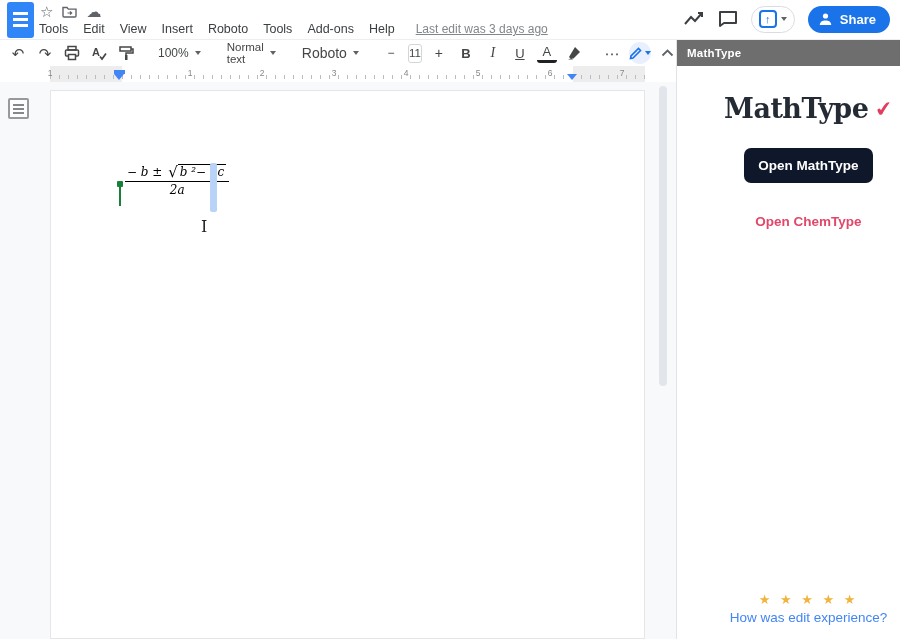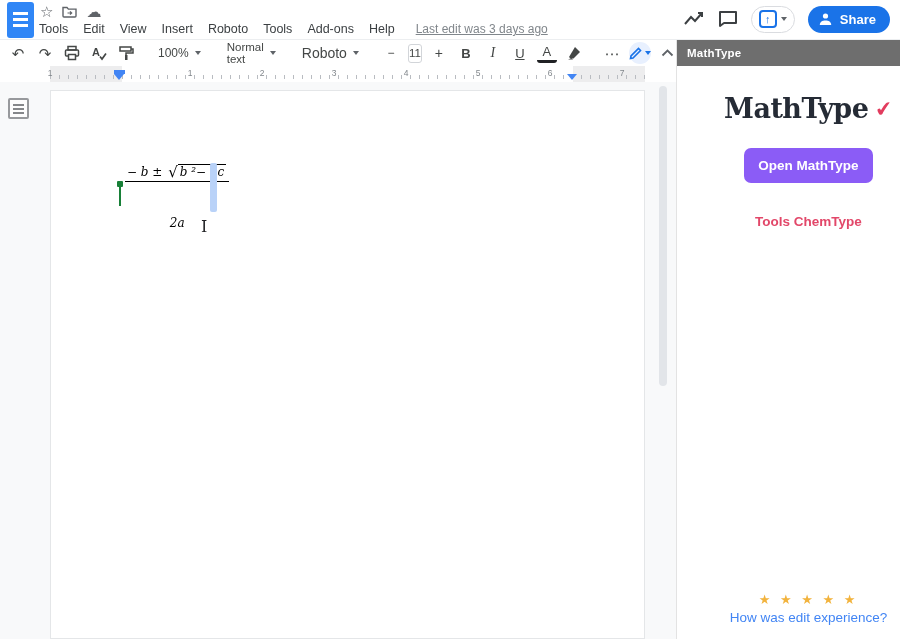--- a/index.html
+++ b/index.html
@@ -55,35 +55,35 @@
   .outline-btn i { display:block; width:11px; height:2px; background:#85878a; box-shadow:0 -4px 0 #85878a, 0 4px 0 #85878a; }
   .page { position:absolute; left:50px; top:8px; width:595px; height:549px; background:#fff; border:1px solid #e4e6e8; }
   .v-scroll { position:absolute; left:659px; top:4px; width:8px; height:300px; background:#e2e5e9; border-radius:4px; }
 
   
   .equation { position:absolute; left:125px; top:80px; font-family:"DejaVu Serif", serif; font-style:italic; font-size:12px; color:#000; }
   .frac { display:inline-block; text-align:center; vertical-align:middle; }
   .num { display:flex; align-items:flex-end; border-bottom:1.2px solid #000; padding:2px 3px 2px 2px; white-space:pre; }
   .radical { font-style:normal; font-size:15px; line-height:13px; margin-left:2px; }
   .radicand { border-top:1.2px solid #000; padding:0 2px; }
-  .den { padding-top:1px;margin-top:33px; }
+  .den { padding-top:1px; }
   .sel-bar { position:absolute; left:210px; top:81px; width:7px; height:49px; background:#b9d2f8; border-radius:2px; }
   .collab-caret { position:absolute; left:119px; top:103px; width:2px; height:21px; background:#188038; }
   .collab-caret:before { content:""; position:absolute; left:-2px; top:-4px; width:6px; height:6px; background:#188038; border-radius:1px; }
   .ibeam { position:absolute; left:201px; top:135px; font-family:"DejaVu Serif",serif; font-style:normal; font-size:16px; color:#202124; }
 
   
   .panel { position:absolute; left:676px; top:40px; width:264px; height:599px; background:#fff; border-left:1px solid #e3e3e3; display:flex; flex-direction:column; align-items:center; }
   .panel-header { width:100%; height:26px; background:#6e6e6e; color:#fff; display:flex; align-items:center; justify-content:space-between; padding:0 10px; }
   .panel-title { font-size:11.5px; font-weight:bold; letter-spacing:.2px; }
   .panel-close { font-size:13px; font-weight:bold; line-height:13px; }
   .mt-logo { margin-top:27px; display:flex; align-items:center; gap:7px; }
   .mt-logo-text { font-family:"DejaVu Serif", serif; font-weight:bold; font-size:27px; color:#252b35; letter-spacing:-0.5px; }
   .mt-logo-check { color:#e23c5e; font-size:21px; transform:rotate(-6deg); }
-  .open-mt-btn { margin-top:24px; width:129px; height:35px; background:#8b5cf6; border:none; border-radius:7px; color:#fff; font-size:13.5px; font-weight:bold; font-family:"Liberation Sans",sans-serif; }
+  .open-mt-btn { margin-top:24px; width:129px; height:35px; background:#0f172a; border:none; border-radius:7px; color:#fff; font-size:13.5px; font-weight:bold; font-family:"Liberation Sans",sans-serif; }
   .open-ct-link { margin-top:31px; color:#e24769; font-size:13.5px; font-weight:bold; }
   .panel-footer { margin-top:auto; margin-bottom:14px; display:flex; flex-direction:column; align-items:center; gap:3px; }
   .stars { color:#f2b33d; font-size:13px; letter-spacing:3px; }
   .exp-link { color:#4285f4; font-size:13.5px; }
 </style>
 </head>
 <body>
 
 <div class="app-header">
   <div class="docs-icon"></div>
@@ -248,18 +248,18 @@
 <div class="panel">
   <div class="panel-header">
     <span class="panel-title">MathType</span>
     <span class="panel-close">✕</span>
   </div>
   <div class="mt-logo">
     <span class="mt-logo-text">MathType</span>
     <span class="mt-logo-check">✔</span>
   </div>
   <button class="open-mt-btn">Open MathType</button>
-  <a class="open-ct-link">Tools ChemType</a>
+  <a class="open-ct-link">Open ChemType</a>
   <div class="panel-footer">
     <span class="stars">★ ★ ★ ★ ★</span>
     <a class="exp-link">How was edit experience?</a>
   </div>
 </div>
 
 </body></html>

